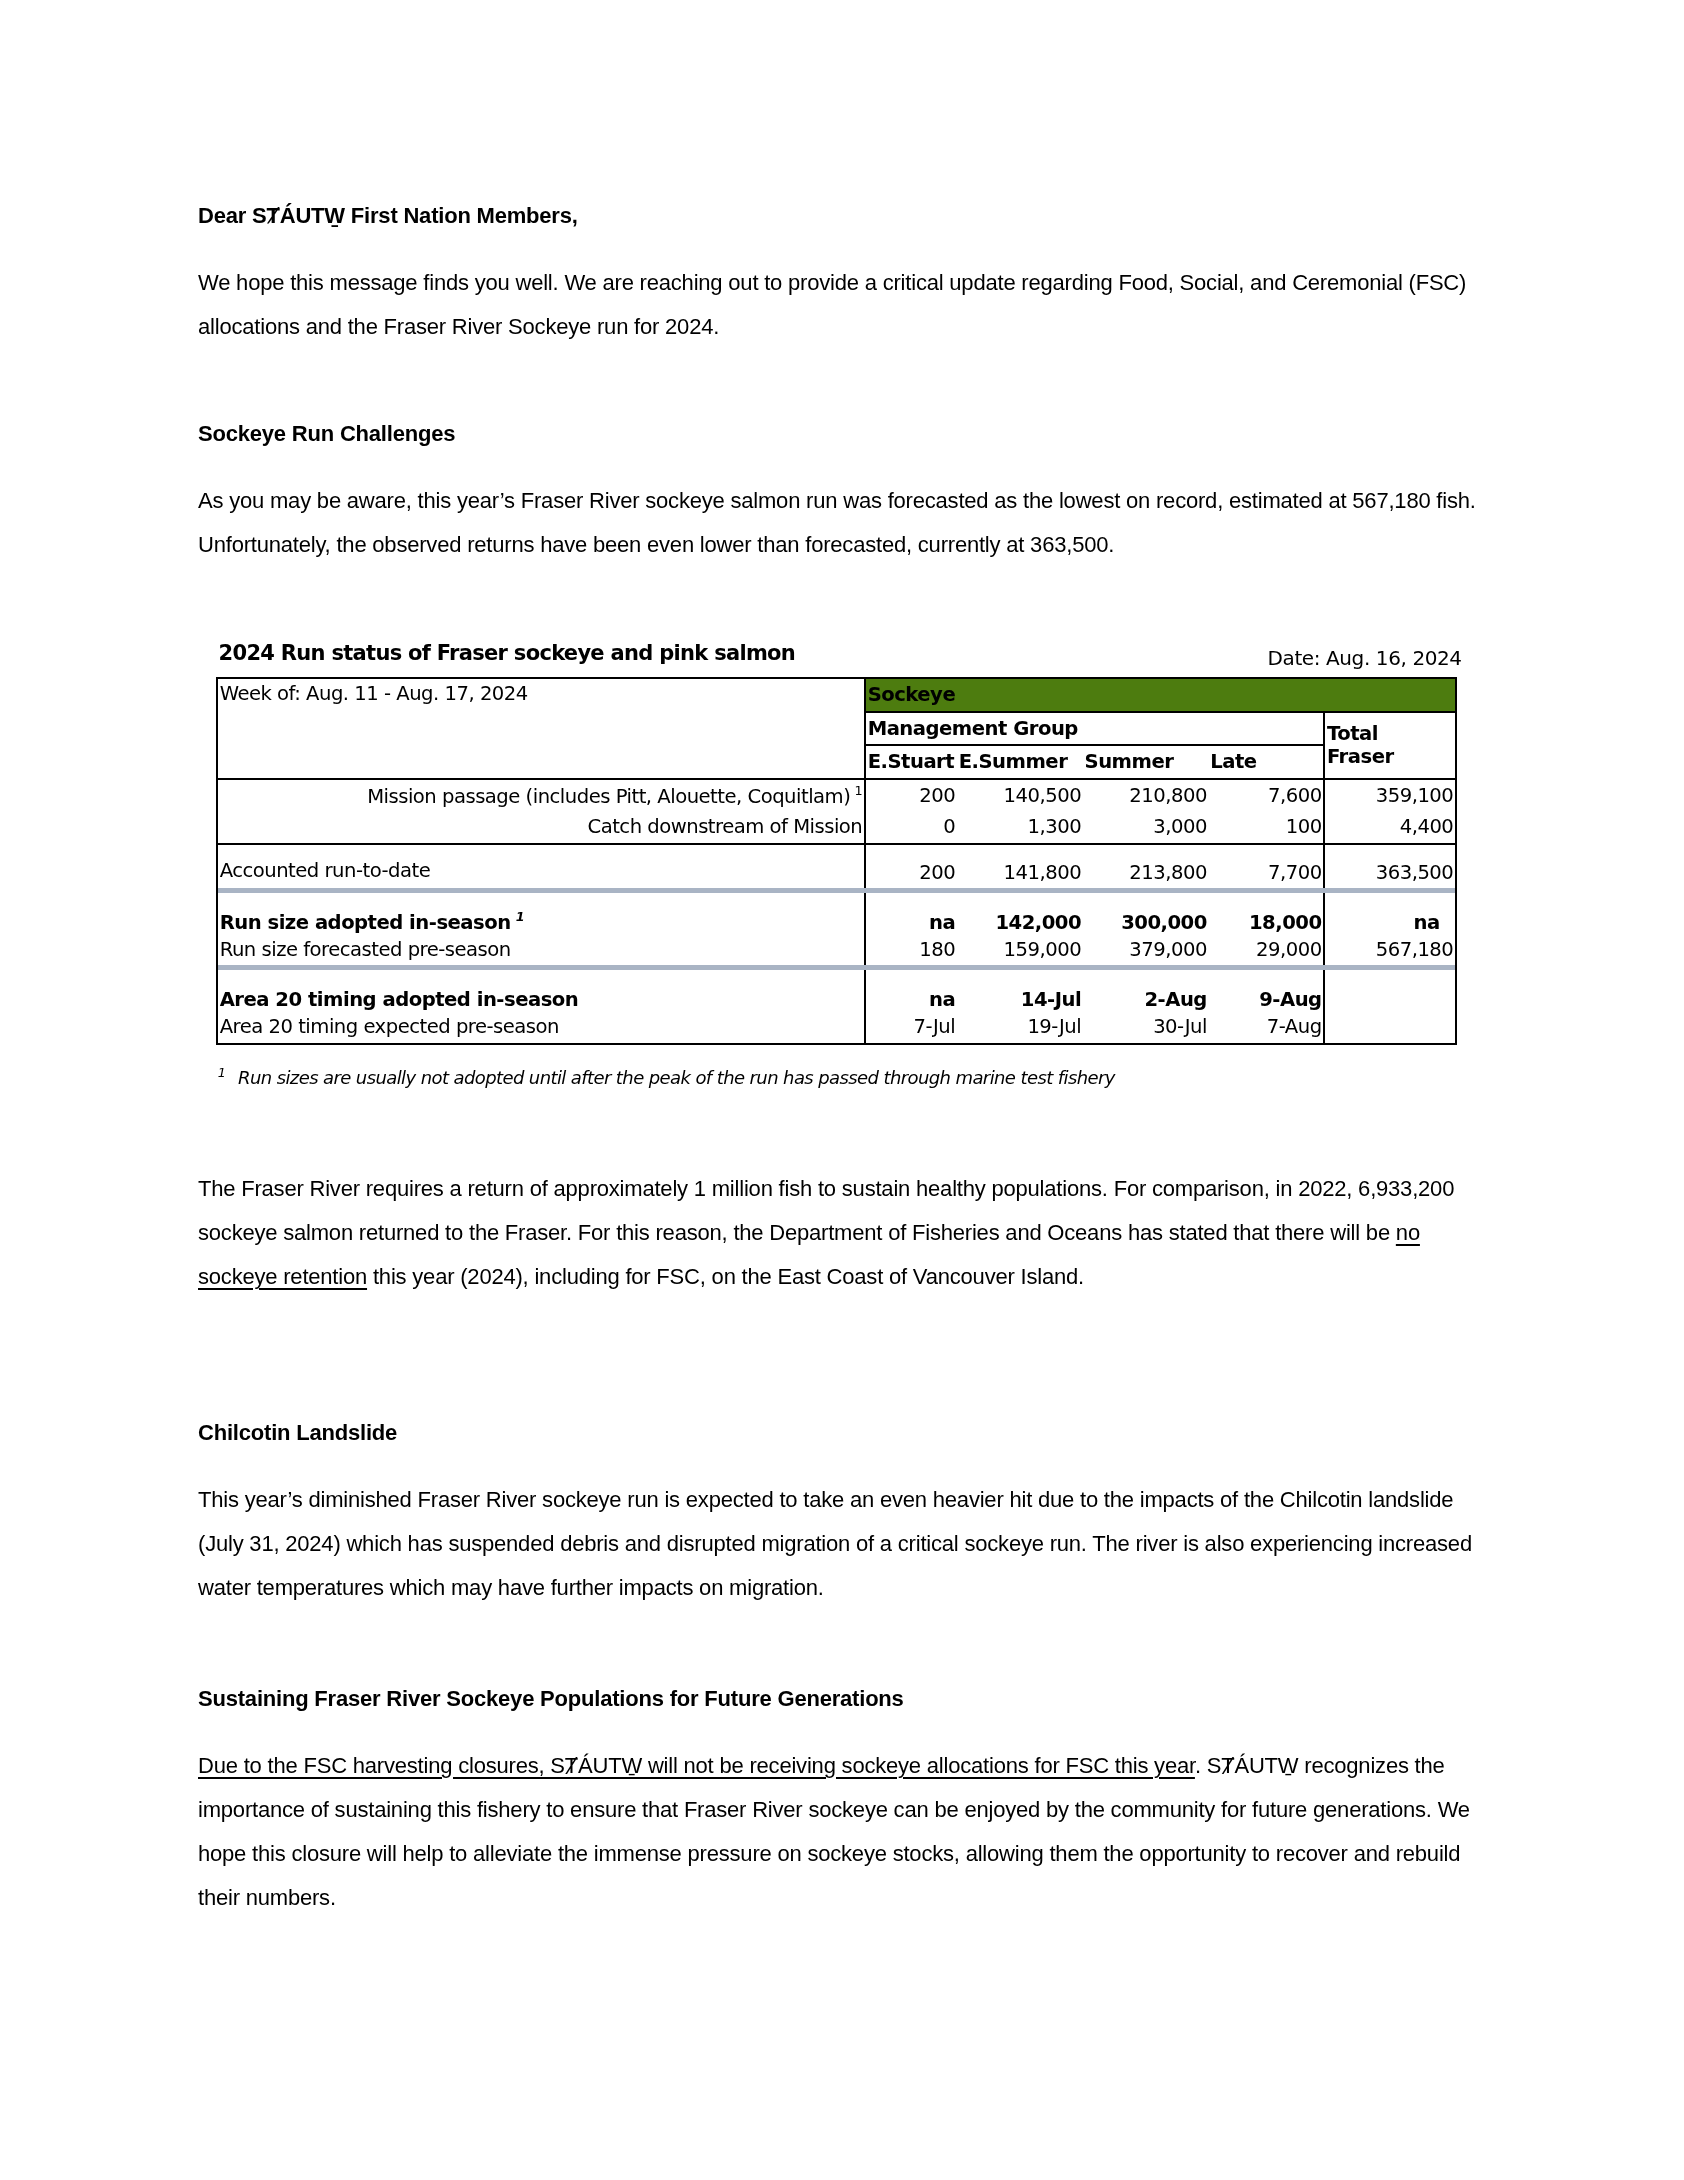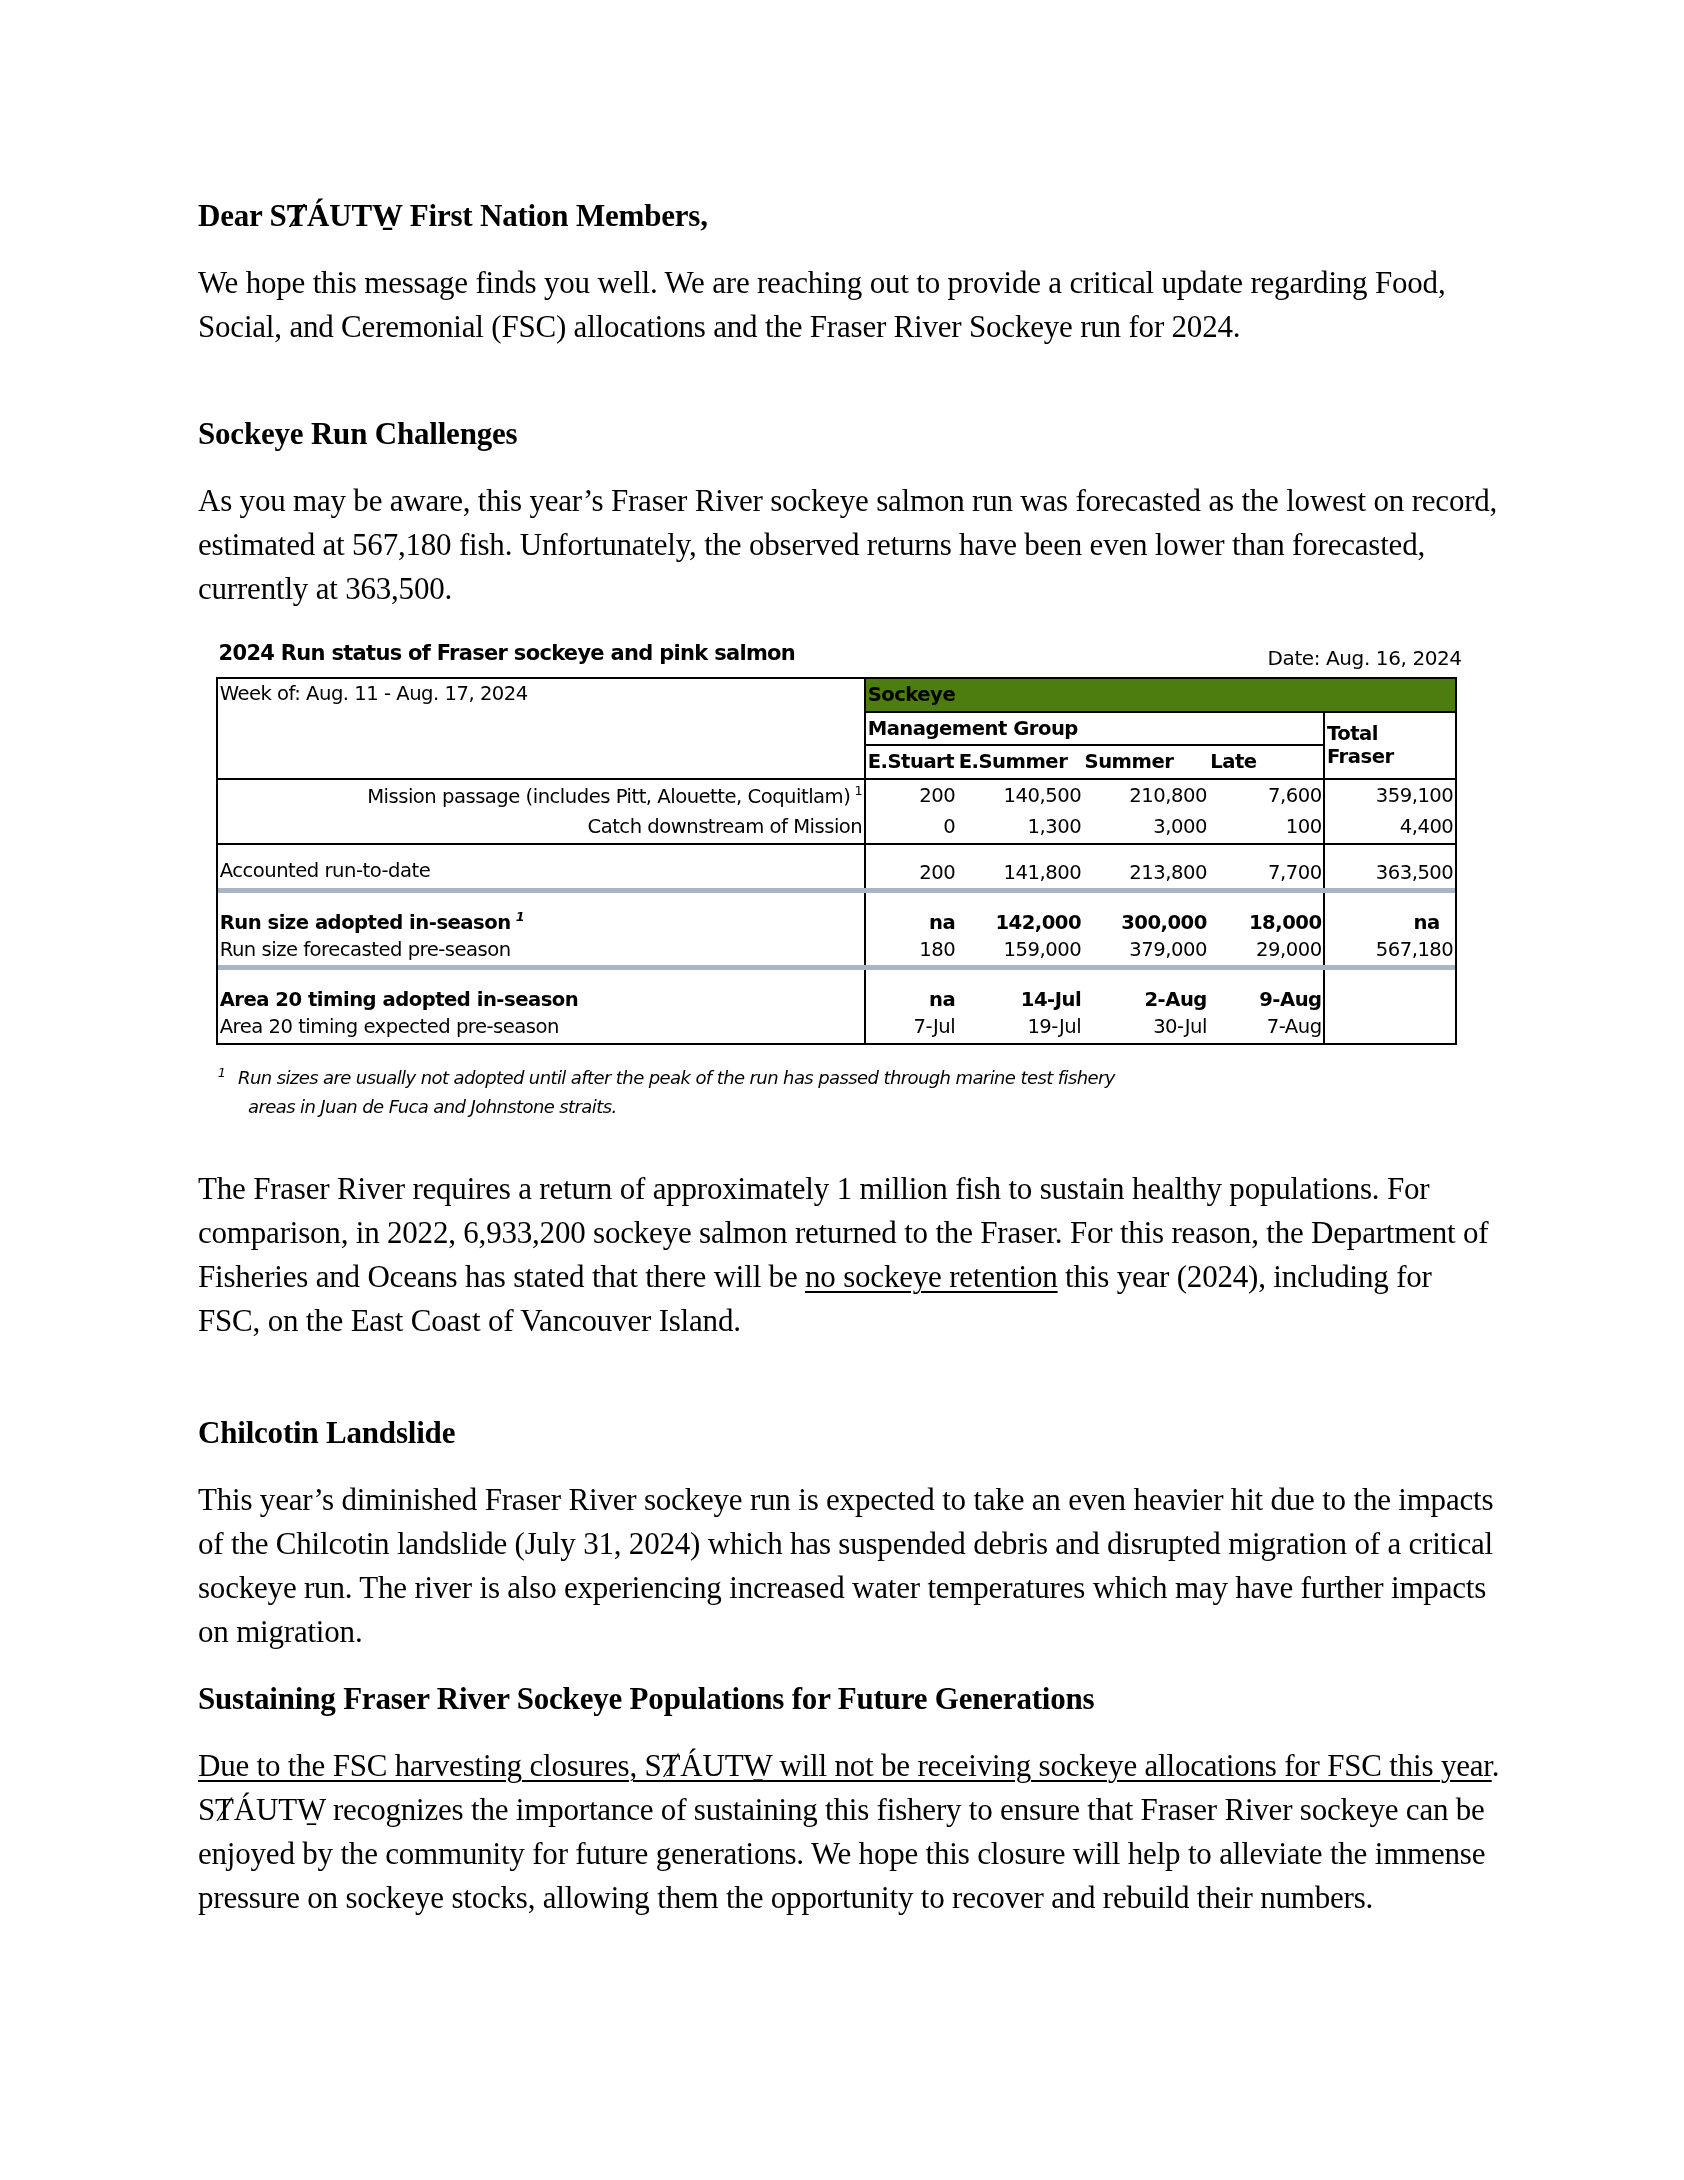--- a/index.html
+++ b/index.html
@@ -2,21 +2,21 @@
 <html style="font-size:13.6px"><head>
 <meta charset="utf-8">
 <style>
   html, body { margin: 0; padding: 0; background: #ffffff; }
   body {
     width: 1685px; height: 2181px; position: relative; overflow: hidden;
     font-family: "Liberation Sans", sans-serif; color: #000;
   }
   .page { position: absolute; left: 198px; top: 0; width: 1303px; }
   .p {
-    font-size: 31px; line-height: 44px; margin: 0; letter-spacing: -0.2px; font-family: Liberation Serif, serif;
+    font-size: 22px; line-height: 44px; margin: 0; letter-spacing: -0.2px;
   }
   .h { font-weight: bold; }
   .u { text-decoration: underline; text-decoration-thickness: 1.7px; text-underline-offset: 4.3px; }
 
   #salutation { position: absolute; top: 194px; }
   #intro { position: absolute; top: 261px; }
   #h-challenges { position: absolute; top: 412px; }
   #challenges-p { position: absolute; top: 479px; }
   #para-require { position: absolute; top: 1167px; }
   #h-chilcotin { position: absolute; top: 1411px; }
@@ -162,16 +162,15 @@
       <td class="r">30-Jul</td>
       <td class="r vr">7-Aug</td>
       <td class="r"></td>
     </tr>
   </tbody>
     </table>
 
   <div class="fn">
     <span class="fnmark">1</span>
     <div class="l1">Run sizes are usually not adopted until after the peak of the run has passed through marine test fishery</div>
-    <div class="l2">areas in Juan de Fuca and Johnstone straits.</div>
   </div>
 </div>
 
 
 </body></html>

